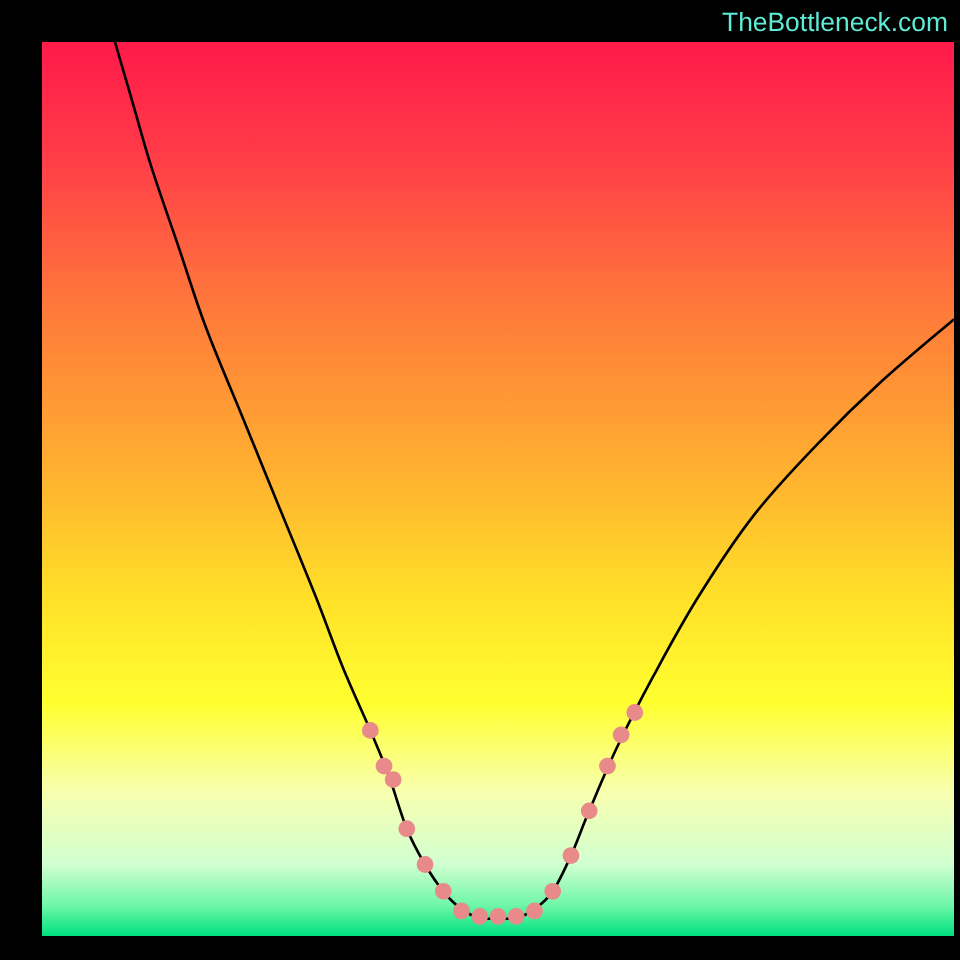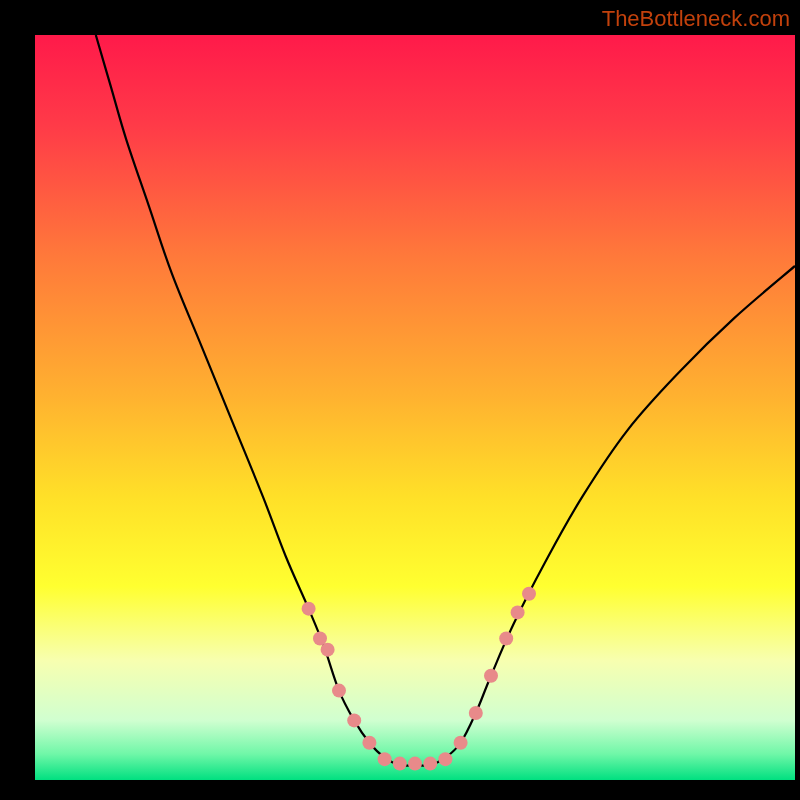--- a/index.html
+++ b/index.html
@@ -8,21 +8,21 @@
     height: 800px;
     background: #000;
     position: relative;
     font-family: Arial, sans-serif;
     overflow: hidden;
   }
   .watermark {
     position: absolute;
     top: 6px;
     right: 10px;
-    color: #c2410c;
+    color: #5eead4;
     font-size: 22px;
     font-weight: 500;
     z-index: 10;
   }
   .plot-area {
     position: absolute;
     left: 35px;
     top: 35px;
     width: 760px;
     height: 745px;

